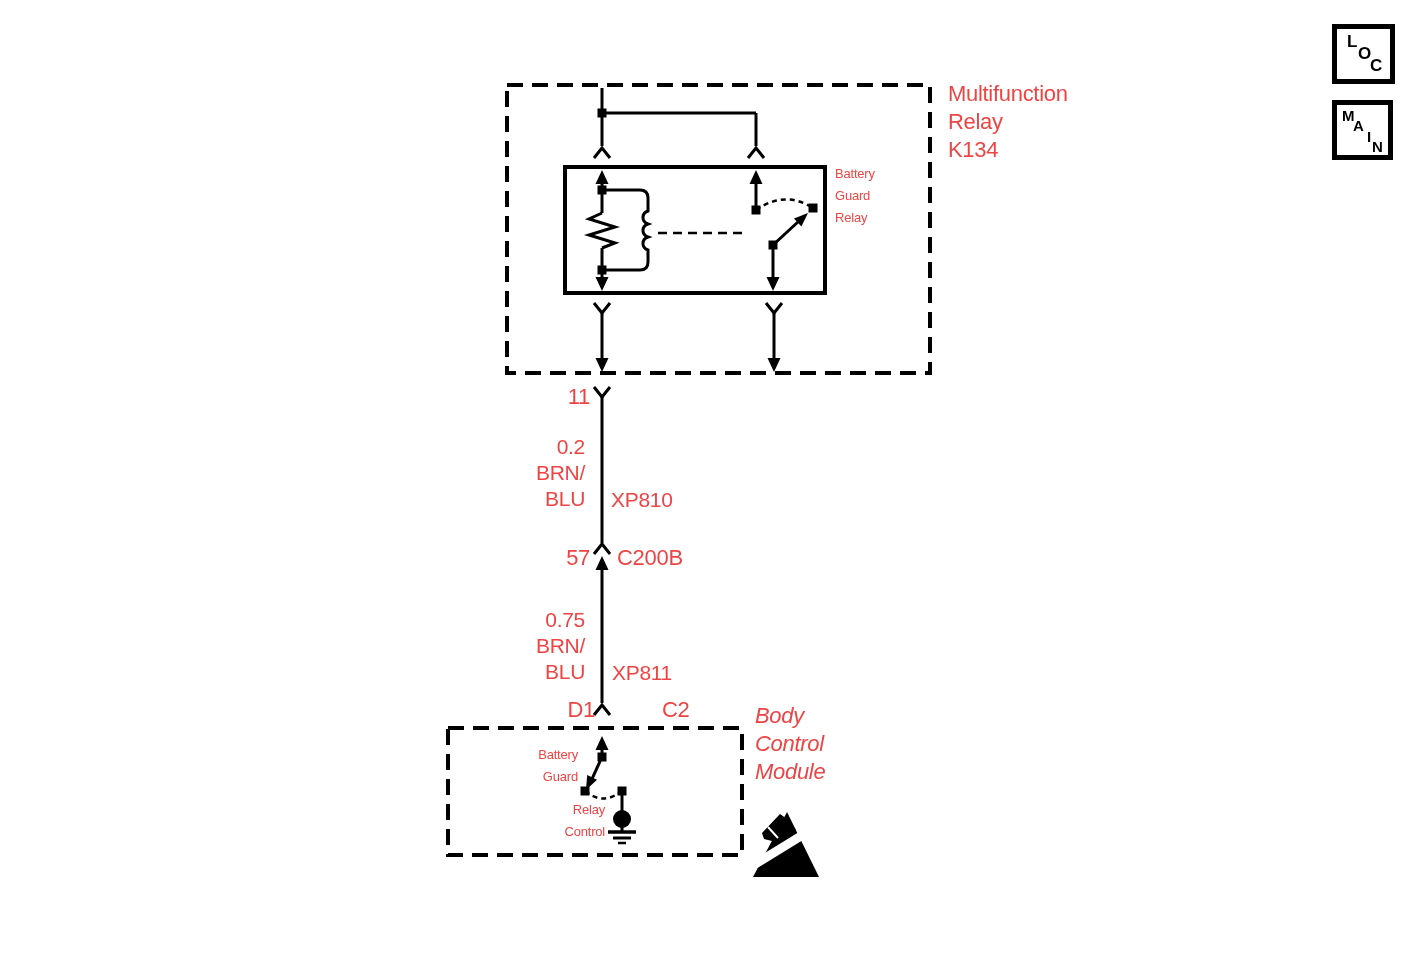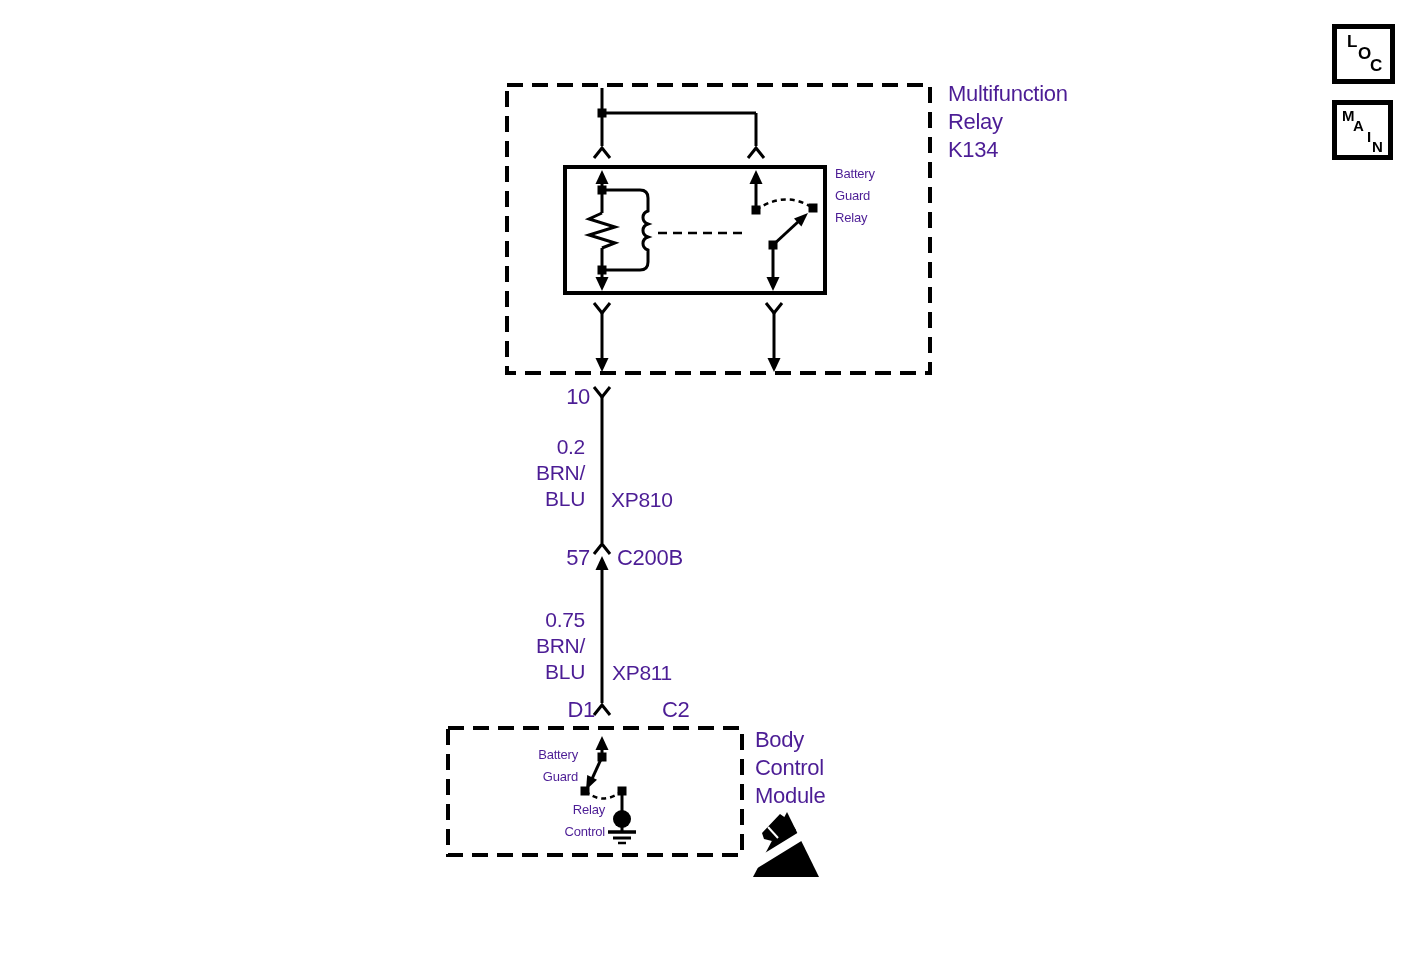--- a/index.html
+++ b/index.html
@@ -2,21 +2,21 @@
 <html><head>
 <meta charset="utf-8">
 <style>
   * { margin:0; padding:0; box-sizing:border-box; }
   html,body { background:#ffffff; }
   #stage {
     position:relative; width:1427px; height:960px; background:#ffffff;
     font-family:"Liberation Sans", sans-serif; color:#000; overflow:hidden;
   }
   #diagram-svg { position:absolute; left:0; top:0; }
-  .lbl { position:absolute; white-space:nowrap; color:#4c1d95; }
+  .lbl { position:absolute; white-space:nowrap; color:#ef4444; }
   .lbl-lg  { font-size:22px; line-height:28px; letter-spacing:-0.3px; }
   .lbl-med { font-size:21px; line-height:26px; letter-spacing:-0.3px; }
   .lbl-sm  { font-size:13px; line-height:22px; letter-spacing:-0.2px; }
   .ralign { text-align:right; }
   .navbtn {
     position:absolute; border:5px solid #000; background:#fff; cursor:pointer;
   }
   .navbtn span { position:absolute; font-weight:bold; }
   #loc-btn  { left:1332px; top:24px;  width:63px; height:60px; }
   #main-btn { left:1332px; top:100px; width:61px; height:60px; }
@@ -142,21 +142,21 @@
     <div>Relay</div>
     <div>K134</div>
   </div>
 
   <div class="lbl lbl-sm" style="left:835px; top:163px;">
     <div>Battery</div>
     <div>Guard</div>
     <div>Relay</div>
   </div>
 
-  <div class="lbl lbl-lg ralign" style="left:540px; top:383px; width:50px;">10</div>
+  <div class="lbl lbl-lg ralign" style="left:540px; top:383px; width:50px;">11</div>
 
   <div class="lbl lbl-med ralign" style="left:495px; top:434px; width:90px;">
     <div>0.2</div>
     <div>BRN/</div>
     <div>BLU</div>
   </div>
   <div class="lbl lbl-med" style="left:611px; top:487px;">XP810</div>
 
   <div class="lbl lbl-lg ralign" style="left:540px; top:544px; width:50px;">57</div>
   <div class="lbl lbl-lg" style="left:617px; top:544px;">C200B</div>
@@ -173,21 +173,21 @@
 
   <div class="lbl lbl-sm ralign" style="left:498px; top:744px; width:80px;">
     <div>Battery</div>
     <div>Guard</div>
   </div>
   <div class="lbl lbl-sm ralign" style="left:505px; top:799px; width:100px;">
     <div>Relay</div>
     <div>Control</div>
   </div>
 
-  <div class="lbl lbl-lg" style="left:755px; top:726px;">
+  <div class="lbl lbl-lg" style="left:755px; top:702px;font-style:italic;">
     <div>Body</div>
     <div>Control</div>
     <div>Module</div>
   </div>
 
   <div id="loc-btn" class="navbtn">
     <span style="left:10px; top:3px;">L</span>
     <span style="left:21px; top:15px;">O</span>
     <span style="left:33px; top:27px;">C</span>
   </div>

